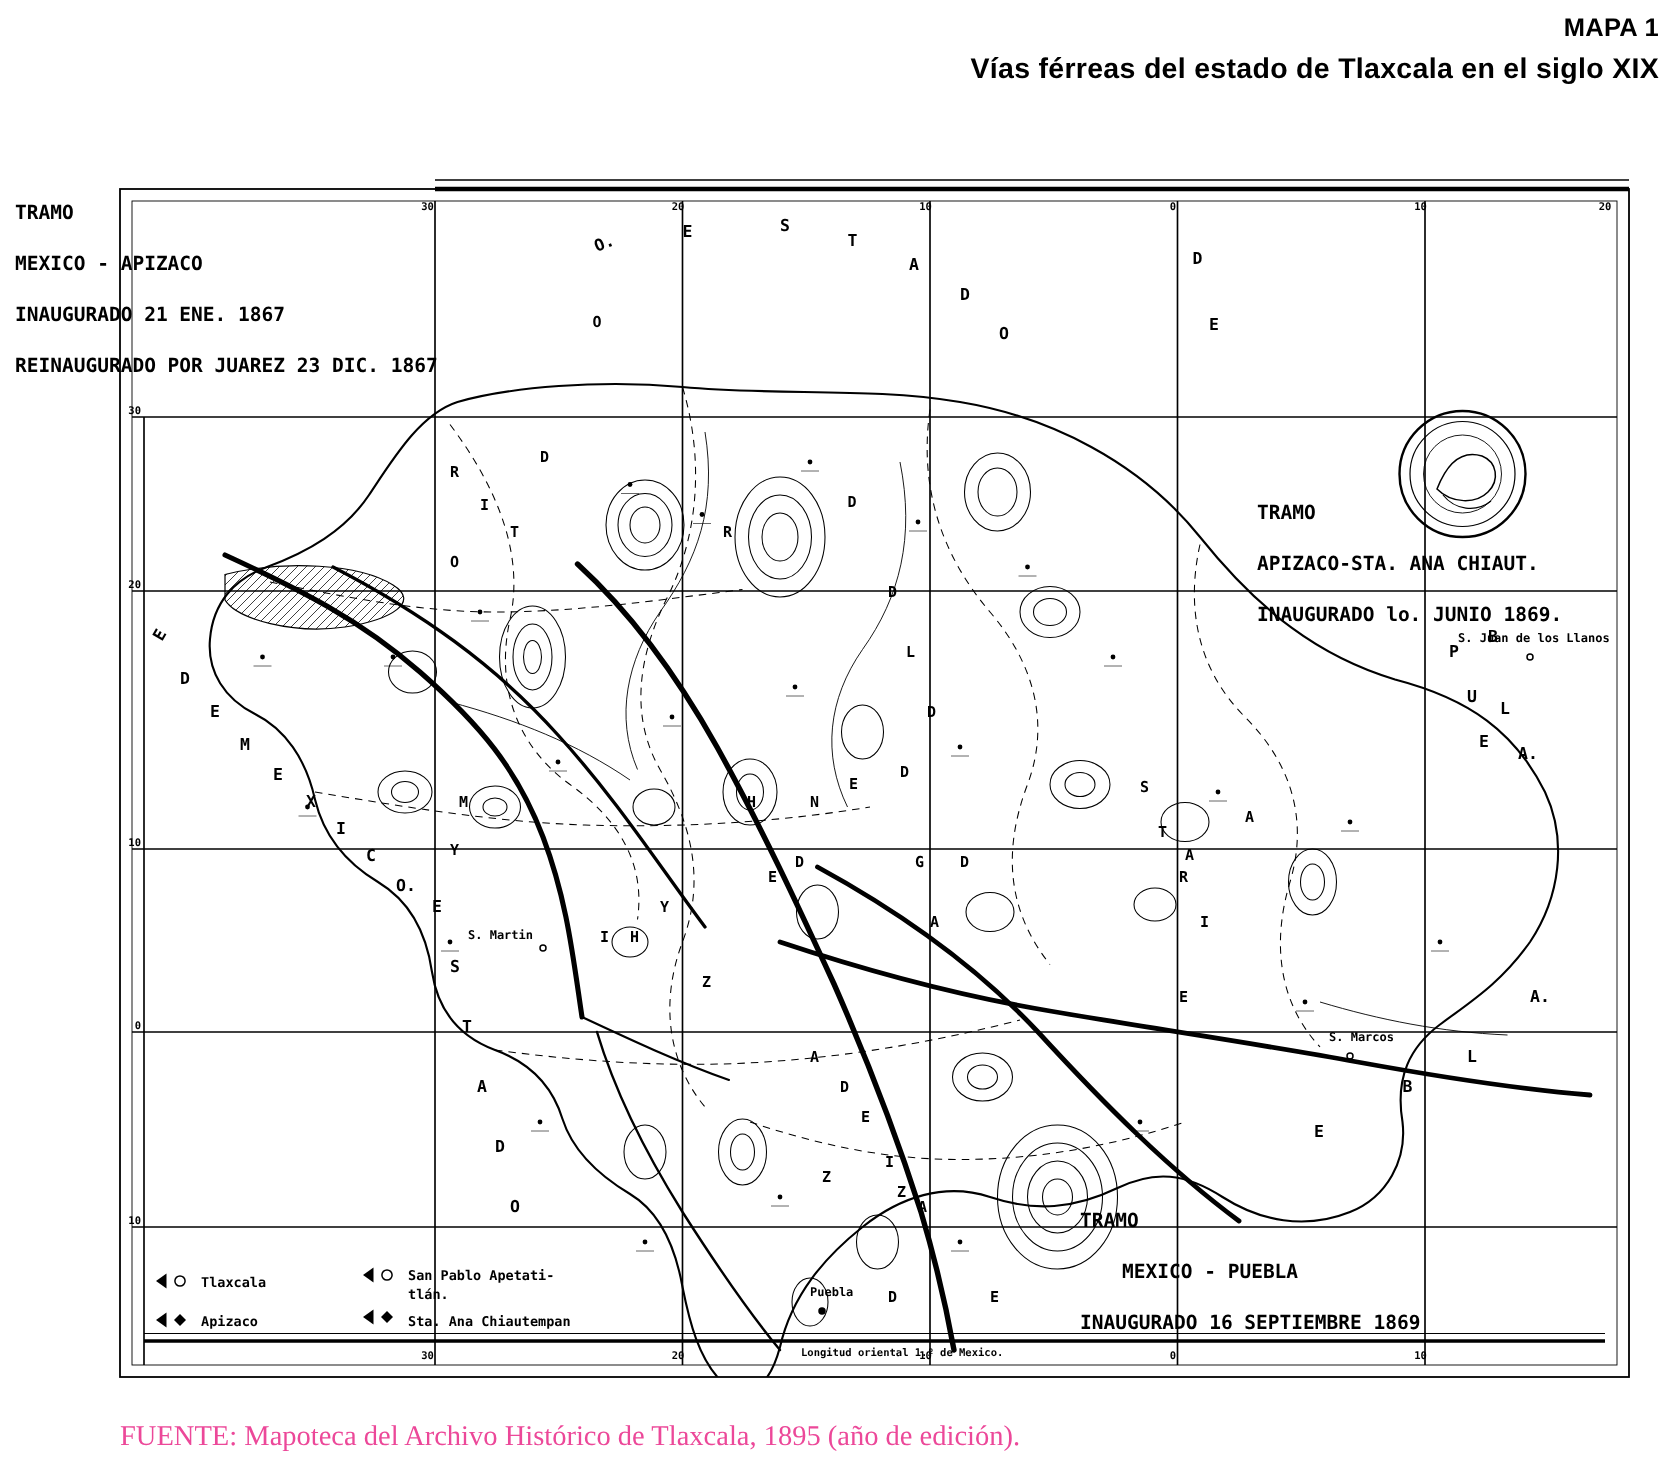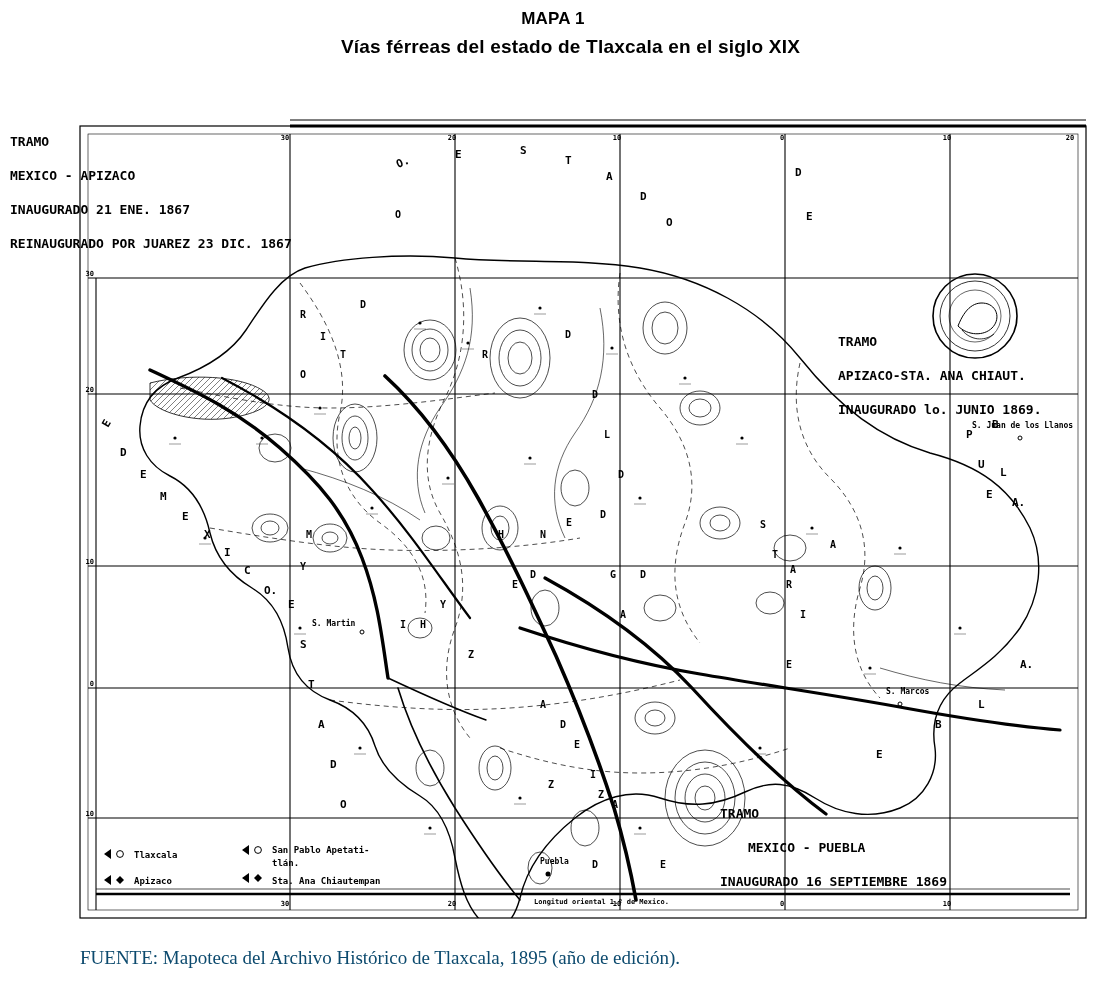--- a/index.html
+++ b/index.html
@@ -15,21 +15,21 @@
     position: relative;
     overflow: hidden;
   }
   .page {
     position: relative;
     width: 1106px;
     height: 982px;
   }
   
   .title-block {
-    text-align: center;
+    text-align: right;
     padding-top: 8px;
   }
   .title-main, .title-sub {
     font-family: "Liberation Sans", sans-serif;
     font-weight: bold;
     letter-spacing: 0.2px;
   }
   .title-main { font-size: 17px; line-height: 22px; }
   .title-sub  { font-size: 19px; line-height: 26px; margin-top: 4px; margin-left: 35px; }
 
@@ -50,21 +50,21 @@
   }
 
   
   .source {
     position: absolute;
     left: 80px;
     top: 946px;
     font-family: "Liberation Serif", serif;
     font-size: 19px;
     line-height: 24px;
-    color: #0c4a6e;
+    color: #ec4899;
   }
 </style>
 </head>
 <body>
 
 <div class="page">
 
   <div class="title-block">
     <div class="title-main">MAPA 1</div>
     <div class="title-sub">Vías férreas del estado de Tlaxcala en el siglo XIX</div>

